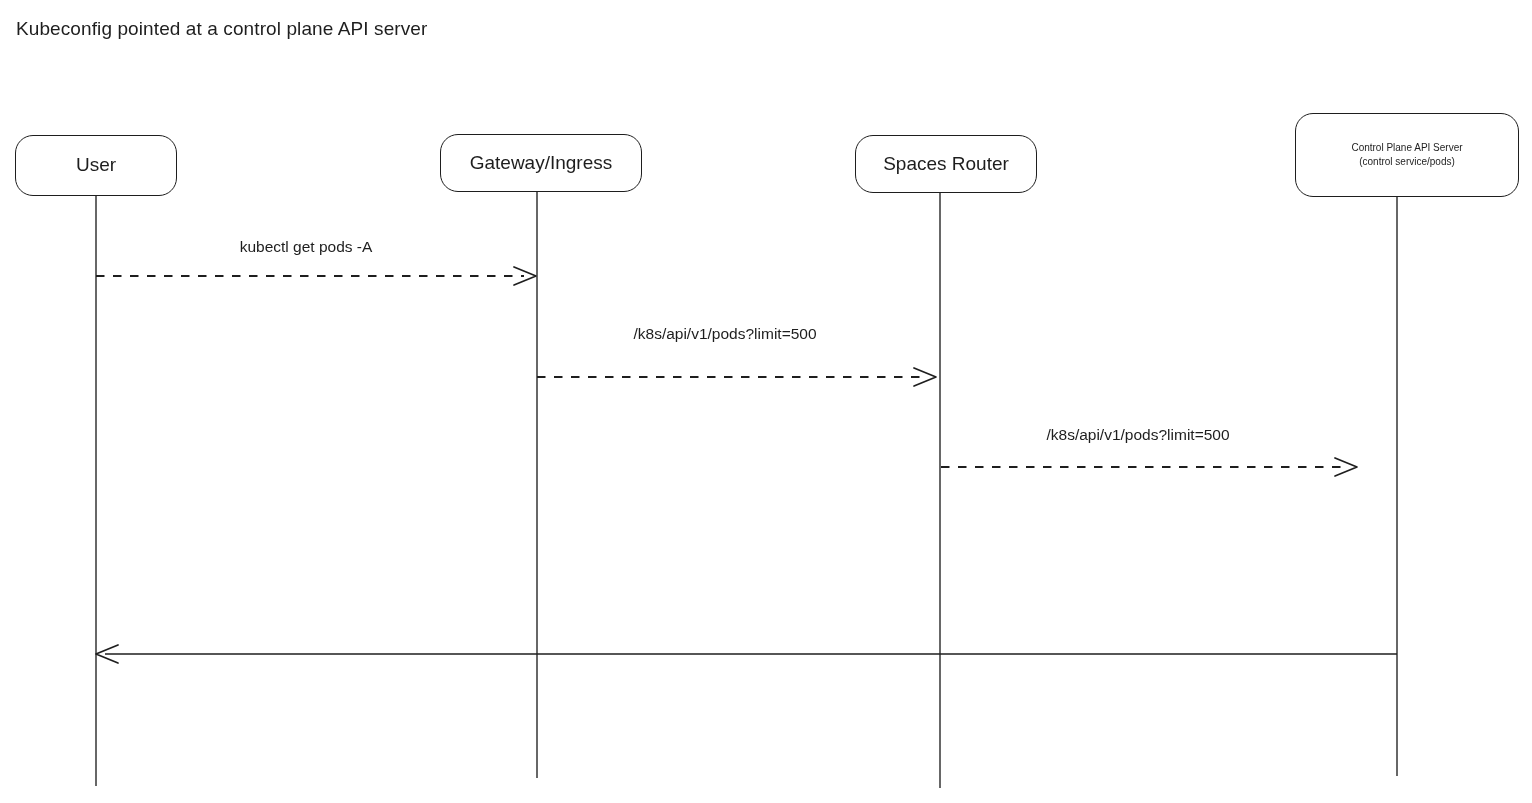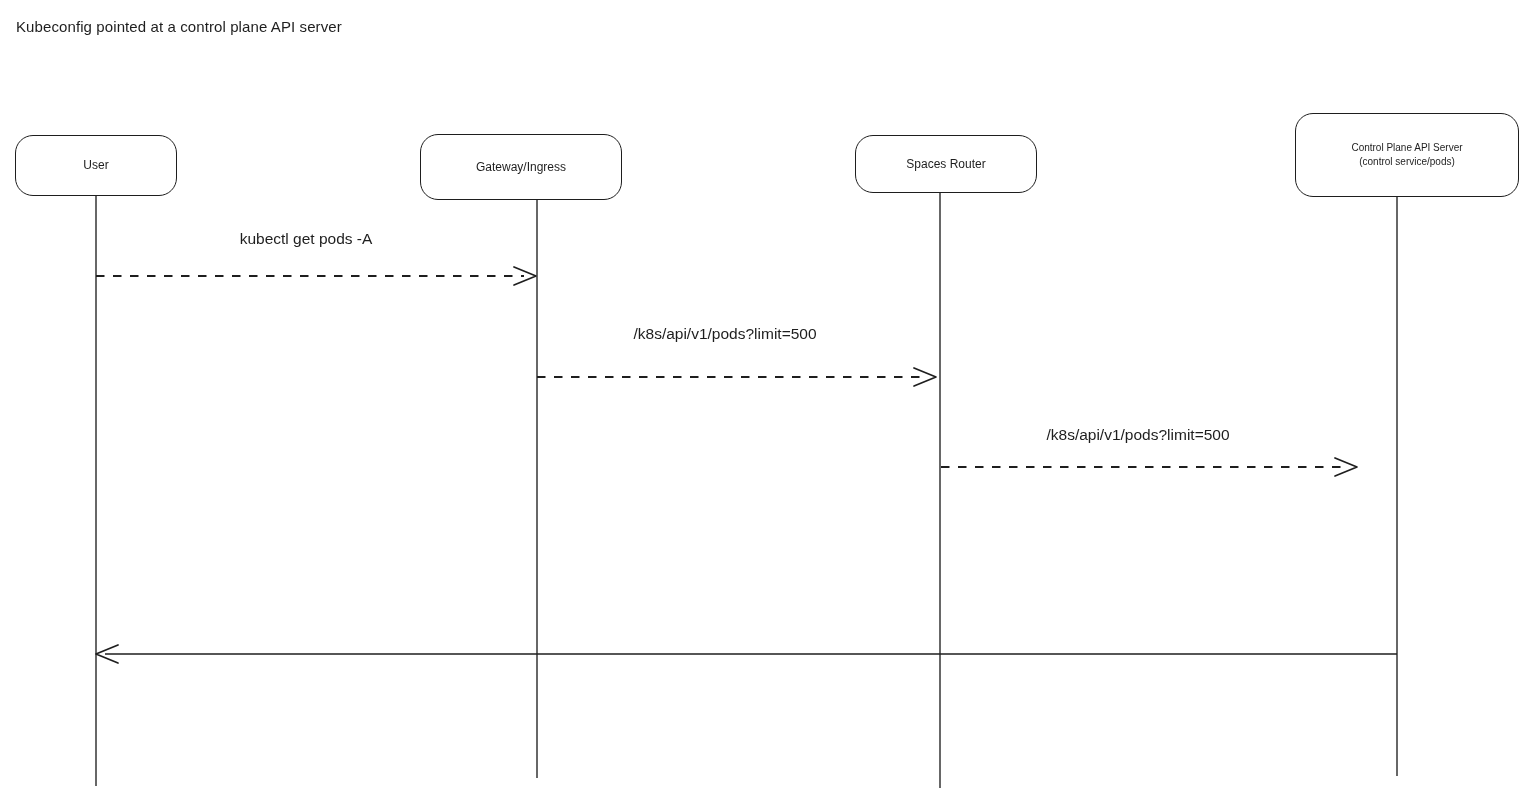--- a/index.html
+++ b/index.html
@@ -13,21 +13,21 @@
     width: 1532px;
     height: 803px;
     background: var(--bg);
     font-family: "Liberation Sans", sans-serif;
     color: var(--stroke);
     overflow: hidden;
   }
   .hdr {
     position: absolute;
     left: 16px;
-    font-size: 15px;
+    font-size: 19px;
     letter-spacing: 0.1px;
     white-space: nowrap;
   }
   .overlay {
     position: absolute;
     left: 0;
     top: 0;
   }
   .lifeline {
     stroke: var(--stroke);
@@ -56,21 +56,21 @@
   .actor {
     position: absolute;
     border: 1.8px solid var(--stroke);
     border-radius: 18px;
     background: var(--bg);
     display: flex;
     flex-direction: column;
     align-items: center;
     justify-content: center;
     text-align: center;
-    font-size: 12px;
+    font-size: 19px;
     line-height: 1.4;
     white-space: nowrap;
   }
   .msg-label {
     position: absolute;
     transform: translateX(-50%);
     font-size: 15.5px;
     white-space: nowrap;
   }
 </style>
@@ -98,32 +98,32 @@
     <path class="arrowhead" d="M 1335 458 L 1357 467 L 1335 476"></path>
 
     <path class="arrow-solid" d="M 1397 654 L 105 654"></path>
     <path class="arrowhead" d="M 118 645 L 96 654 L 118 663"></path>
   </svg>
 
   <div class="actor" style="left:15px; top:135px; width:162px; height:61px;">
     <span>User</span>
   </div>
 
-  <div class="actor" style="left:420px; top:134px; width:202px; height:66px;">
+  <div class="actor" style="left:440px; top:134px; width:202px; height:58px;">
     <span>Gateway/Ingress</span>
   </div>
 
   <div class="actor" style="left:855px; top:135px; width:182px; height:58px;">
     <span>Spaces Router</span>
   </div>
 
   <div class="actor" style="left:1295px; top:113px; width:224px; height:84px; font-size:10px;">
     <span>Control Plane API Server</span>
     <span>(control service/pods)</span>
   </div>
 
-  <div class="msg-label" style="left:292px; top:230px;padding-left:28px;">kubectl get pods -A</div>
+  <div class="msg-label" style="left:292px; top:238px;padding-left:28px;">kubectl get pods -A</div>
 
   <div class="msg-label" style="left:725px; top:325px;">/k8s/api/v1/pods?limit=500</div>
 
   <div class="msg-label" style="left:1138px; top:426px;">/k8s/api/v1/pods?limit=500</div>
 
 </div>
 
 </body></html>

